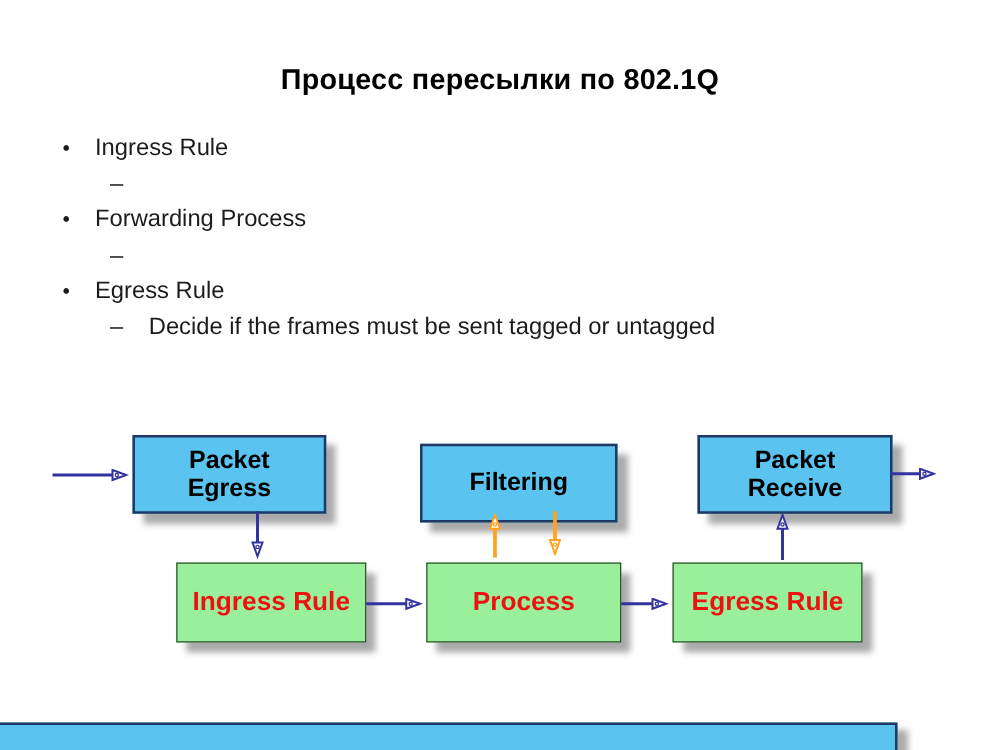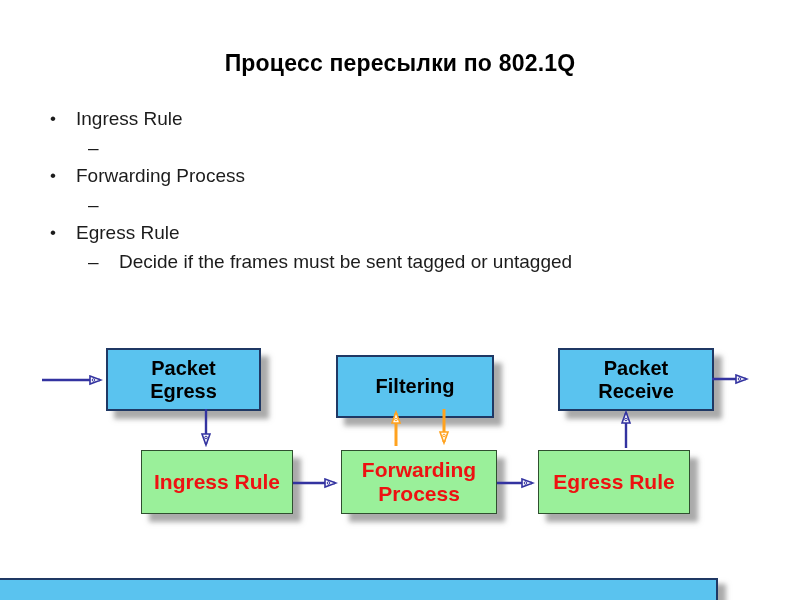--- a/index.html
+++ b/index.html
@@ -84,21 +84,20 @@
     <div class="box boxblue" id="b-pt">
       <span class="ln">Packet</span>
       <span class="ln">Receive</span>
     </div>
 
     <div class="box boxgreen" id="b-ir">
       <span class="ln">Ingress Rule</span>
       <span class="ln"></span>
     </div>
     <div class="box boxgreen" id="b-fp">
-      <span class="ln">Forwarding</span>
       <span class="ln">Process</span>
     </div>
     <div class="box boxgreen" id="b-er">
       <span class="ln">Egress Rule</span>
       <span class="ln"></span>
     </div>
 
     <svg class="arrows" viewBox="0 0 800 600" xmlns="http://www.w3.org/2000/svg">
       <defs>
         <marker id="ah-b" markerWidth="14" markerHeight="12" refX="11" refY="5" orient="auto" markerUnits="userSpaceOnUse">

